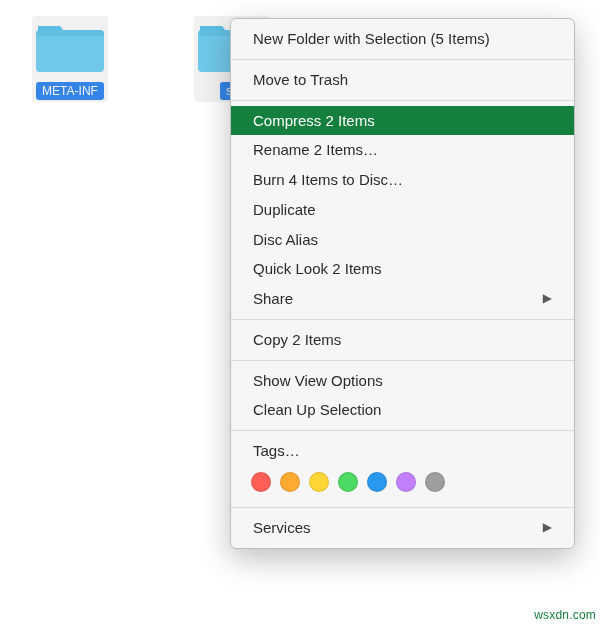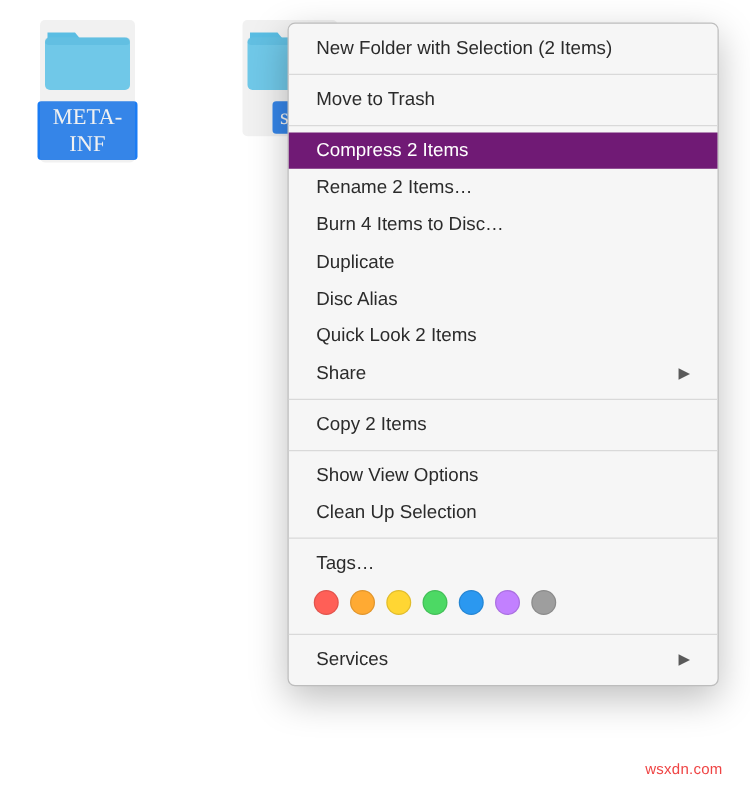--- a/index.html
+++ b/index.html
@@ -23,24 +23,23 @@
       width: 72px;
       height: 58px;
       margin: 0 auto 5px;
       position: relative;
     }
     .folder-icon svg { width: 100%; height: 100%; }
     .item-label {
       display: inline-block;
       padding: 2px 6px;
       border-radius: 3px;
-      font-size: 18px;
+      font-size: 12px;
       line-height: 1.2;
       color: #000;
-      font-family: Liberation Serif, serif;
     }
     .selected .item-label {
       background: #1a7cf4;
       color: #fff;
     }
     .selected .folder-icon {
       filter: brightness(0.95);
     }
     .selected-outline {
       position: absolute;
@@ -63,21 +62,21 @@
     .menu-item {
       padding: 4px 22px;
       line-height: 1.45;
       color: #2b2b2b;
       display: flex;
       align-items: center;
       justify-content: space-between;
       white-space: nowrap;
     }
     .menu-item.highlight {
-      background: #701a75;
+      background: #15803d;
       color: #fff;
     }
     .menu-sep {
       height: 1px;
       background: #d9d9d9;
       margin: 5px 0;
     }
     .chevron {
       font-size: 12px;
       color: #5a5a5a;
@@ -88,23 +87,23 @@
       display: flex;
       gap: 9px;
     }
     .tag-dot {
       width: 20px; height: 20px;
       border-radius: 50%;
       box-shadow: inset 0 0 0 1px rgba(0,0,0,0.12);
     }
     .watermark {
       position: absolute;
-      bottom: 6px; right: 22px;
+      bottom: 6px; right: 4px;
       font-size: 12px;
-      color: #ef4444;
+      color: #15803d;
       letter-spacing: .2px;
       margin-top: 36px;
     }
   </style>
 </head>
 <body>
 
 <div id="desktop-area">
     <div class="desktop-item selected" style="left: 30px; top: 18px;">
     <div class="selected-outline"></div>
@@ -121,21 +120,21 @@
     <path fill="#5fc7ef" d="M4 8 h22 l5 6 h-27 z"></path>
     <rect x="2" y="12" width="68" height="42" rx="4" fill="#76d3f4"></rect>
     <rect x="2" y="12" width="68" height="6" rx="3" fill="#4db7e2" opacity="0.35"></rect>
   </svg></div>
     <span class="item-label">sy</span>
   </div>
   </div>
 
 <div id="menu" class="context-menu">
     <div class="menu-item">
-      <span>New Folder with Selection (2 Items)</span>
+      <span>New Folder with Selection (5 Items)</span>
     </div>
     <div class="menu-sep"></div>
     <div class="menu-item">
       <span>Move to Trash</span>
     </div>
     <div class="menu-sep"></div>
     <div class="menu-item highlight">
       <span>Compress 2 Items</span>
     </div>
     <div class="menu-item">

